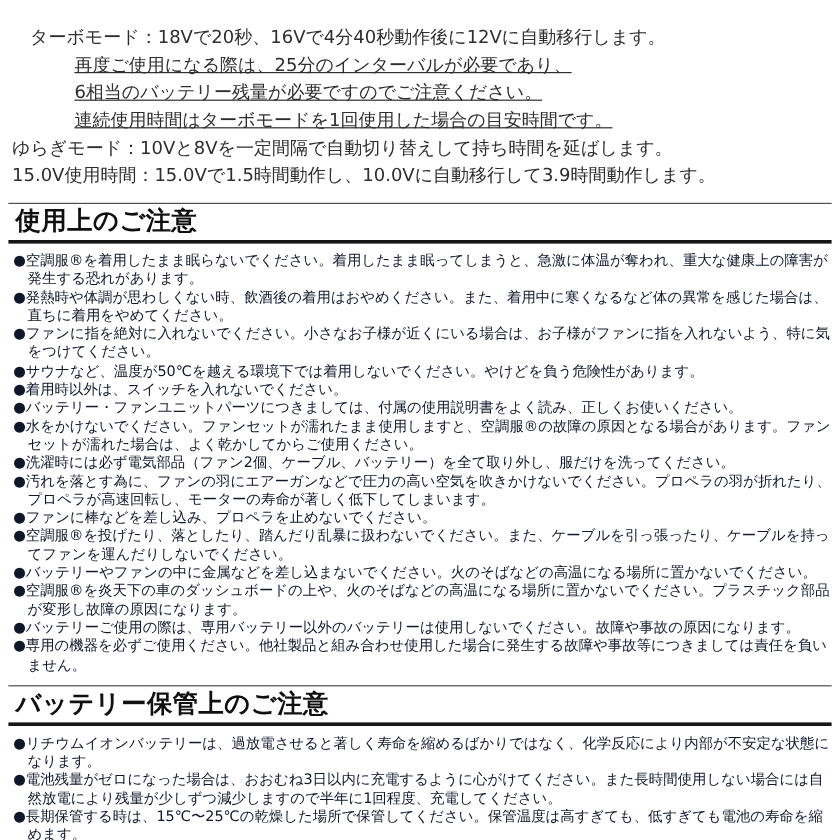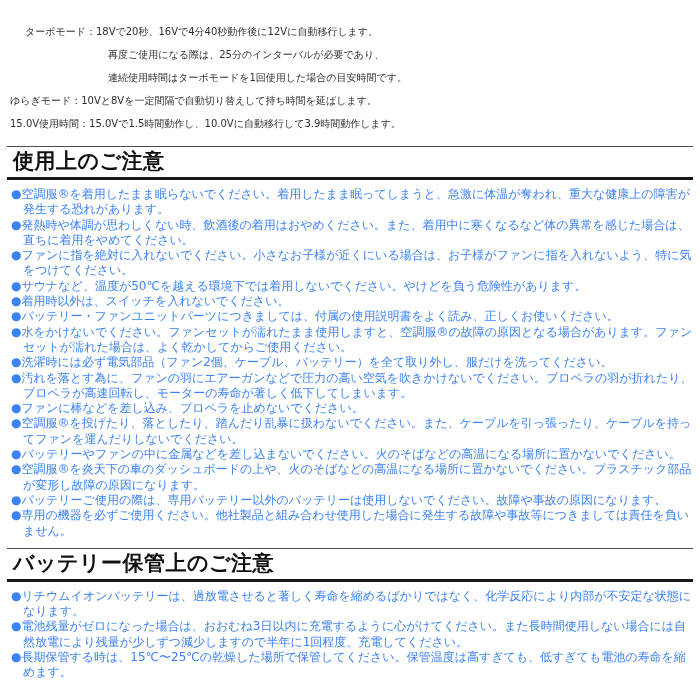--- a/index.html
+++ b/index.html
@@ -17,28 +17,28 @@
   }
   .page {
     box-sizing: border-box;
     width: 700px;
     height: 700px;
     padding-top: 20px;
     background: #ffffff;
   }
   
   .intro {
-    font-size: 10px;
+    font-size: 15px;
     line-height: 23px;
     color: #2e2e2e;
     margin-bottom: 11px;
     white-space: nowrap;
   }
   .intro .pl-label { padding-left: 25px; }
-  .intro .pl-cont  { padding-left: 108px; }
+  .intro .pl-cont  { padding-left: 62px; text-decoration: underline; }
   .intro .pl-edge  { padding-left: 10px; }
   
   .sec-head {
     margin: 0 7px 7px 7px;
     border-top: 1px solid #4d4d4d;
     border-bottom: 3px solid #161616;
     padding: 2px 0 4px 6px;
   }
   .sec-title {
     margin: 0;
@@ -46,37 +46,38 @@
     line-height: 24px;
     font-weight: bold;
     color: #101010;
     letter-spacing: 0.5px;
   }
   
   .items {
     margin: 0 4px 9px 11px;
     font-size: 12px;
     line-height: 15.3px;
-    color: #3b82f6;
+    color: #0f172a;
   }
   .item {
     padding-left: 12px;
     text-indent: -12px;
   }
   .item .marker { display: inline; }
   .item .txt { display: inline; }
 </style>
 </head>
 <body>
 
 <div class="page">
 
   <div class="intro">
     <div class="pl-label">ターボモード：18Vで20秒、16Vで4分40秒動作後に12Vに自動移行します。</div>
     <div class="pl-cont">再度ご使用になる際は、25分のインターバルが必要であり、</div>
+    <div class="pl-cont">6相当のバッテリー残量が必要ですのでご注意ください。</div>
     <div class="pl-cont">連続使用時間はターボモードを1回使用した場合の目安時間です。</div>
     <div class="pl-edge">ゆらぎモード：10Vと8Vを一定間隔で自動切り替えして持ち時間を延ばします。</div>
     <div class="pl-edge">15.0V使用時間：15.0Vで1.5時間動作し、10.0Vに自動移行して3.9時間動作します。</div>
   </div>
 
   <section>
     <div class="sec-head">
       <h2 class="sec-title">使用上のご注意</h2>
     </div>
     <div class="items">

